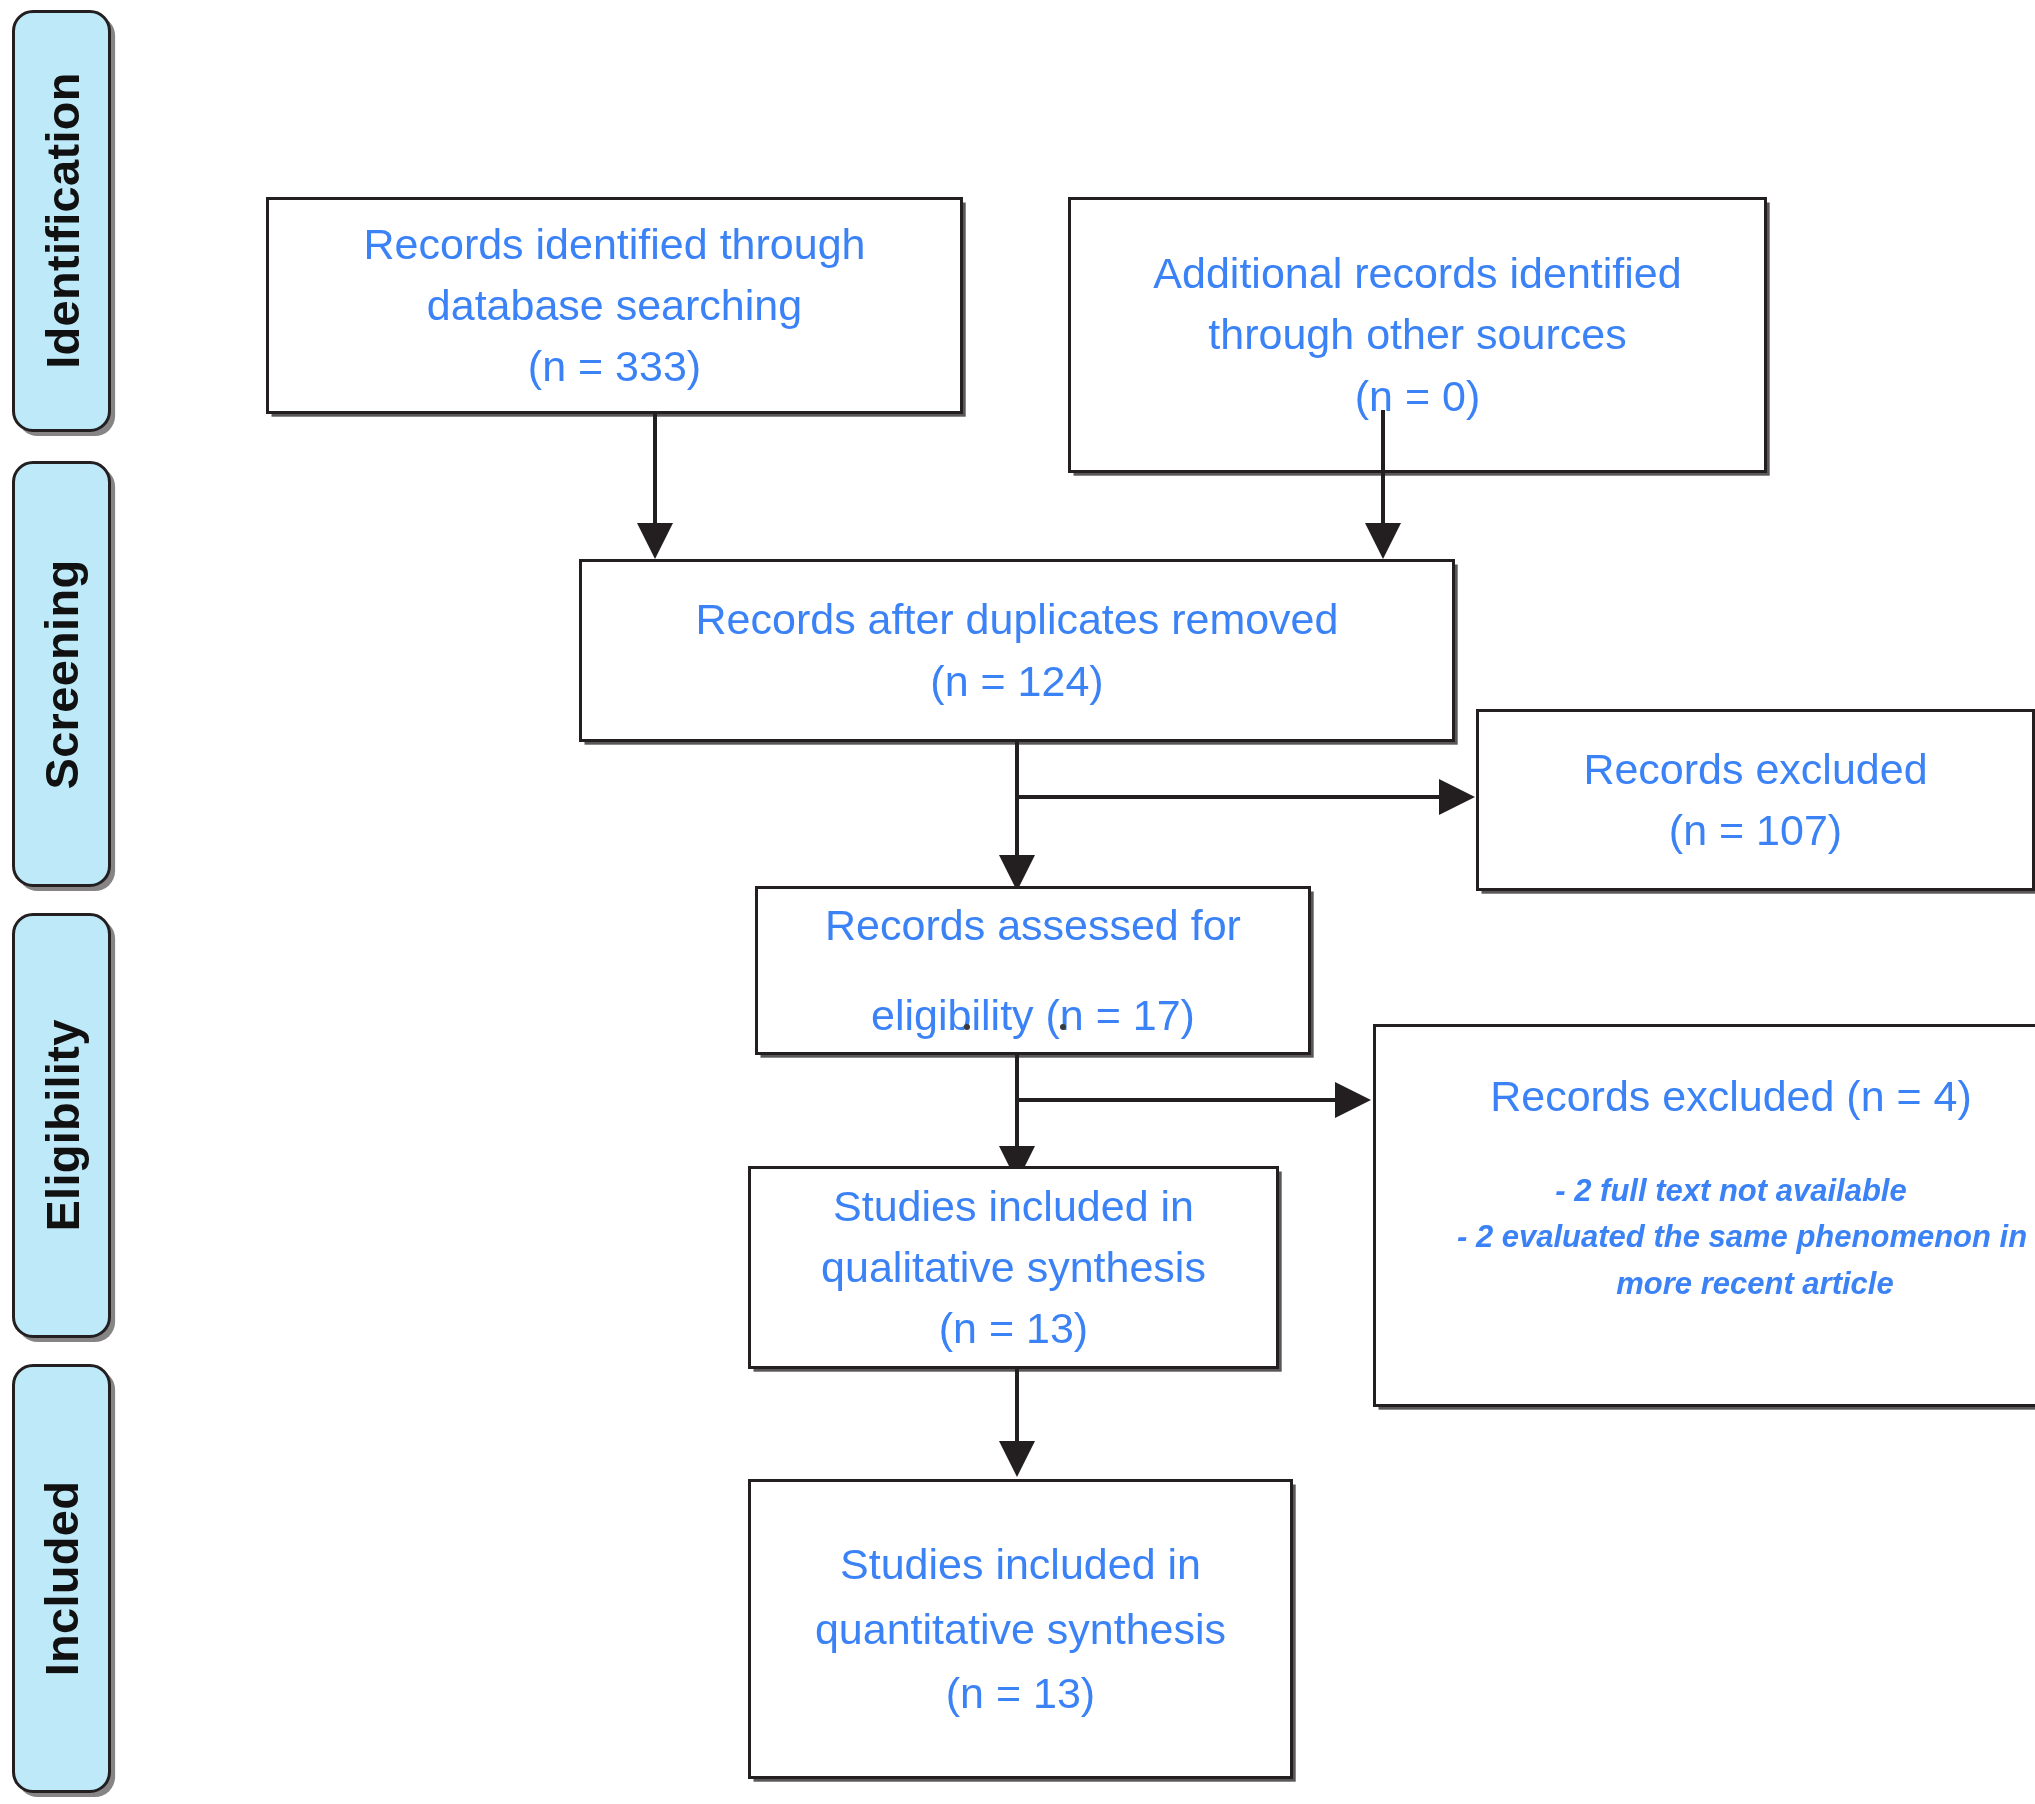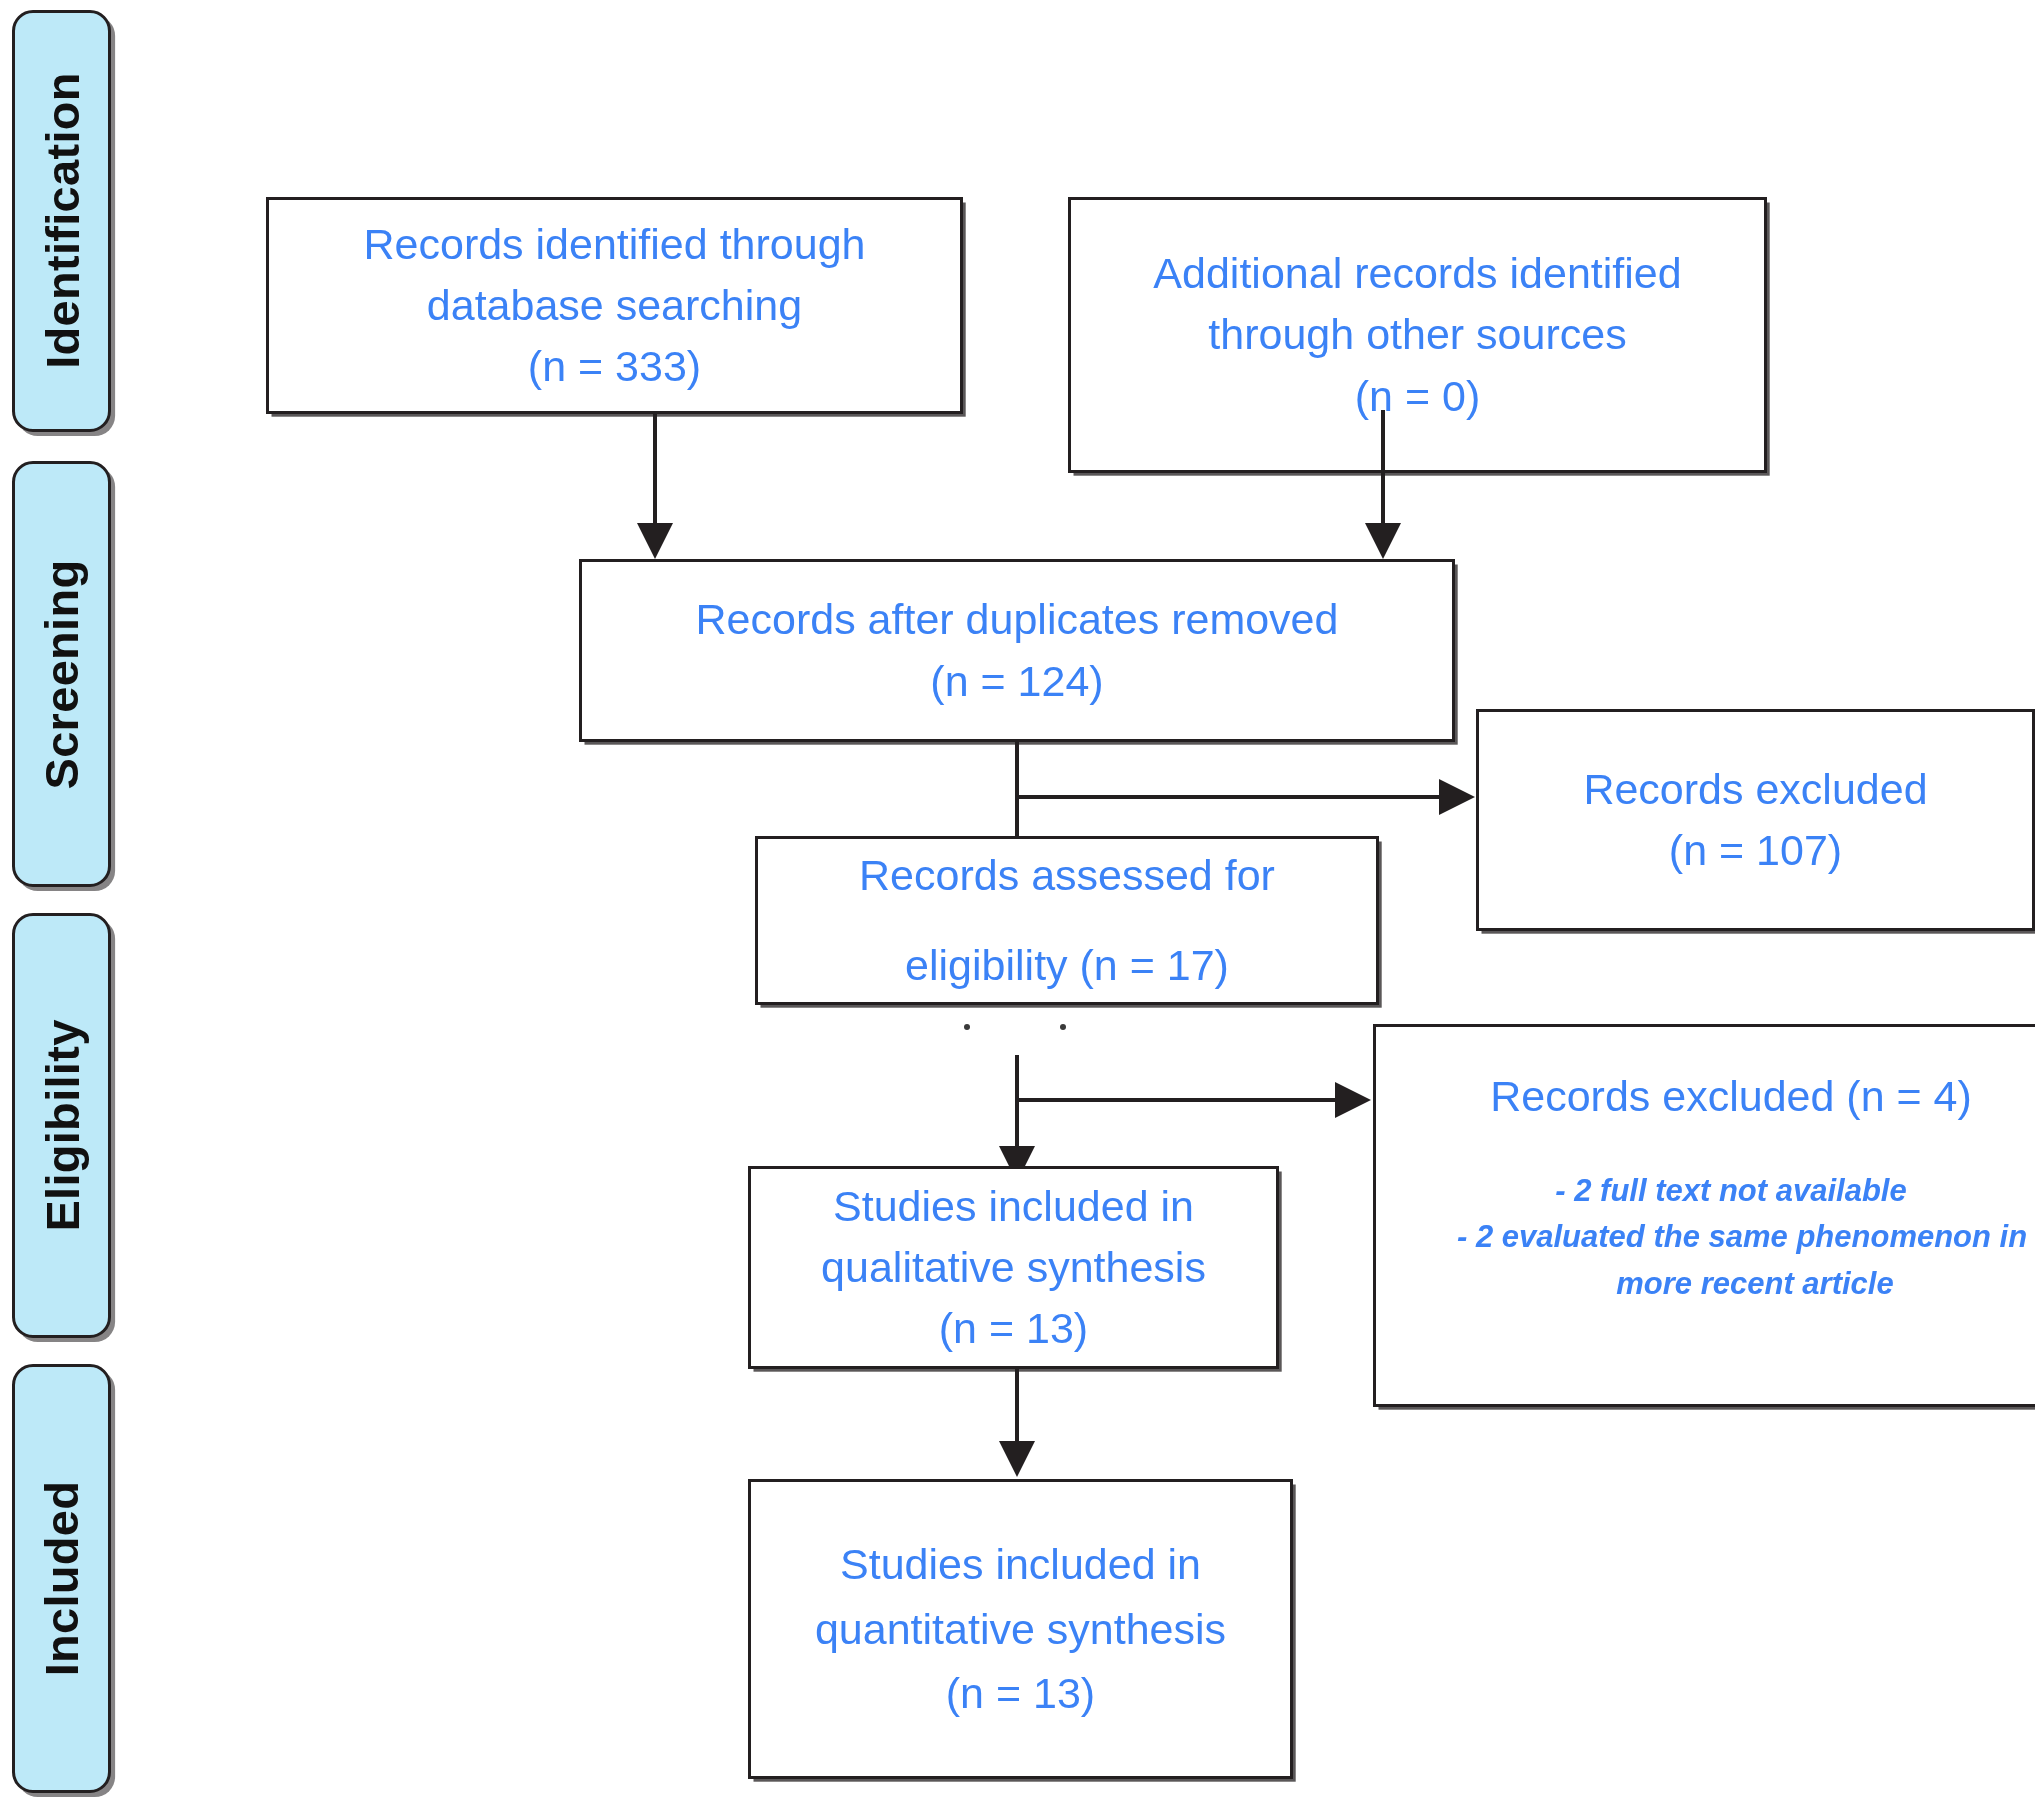--- a/index.html
+++ b/index.html
@@ -150,26 +150,26 @@
     <span class="line">Records after duplicates removed</span>
     <span class="line">(n = 124)</span>
   </div>
 
   <div class="vline" style="left:1015px; top:741px; height:138px;"></div>
   <div class="arrow-down" style="left:999px; top:855px;"></div>
 
   <div class="hline" style="left:1015px; top:795px; width:428px;"></div>
   <div class="arrow-right" style="left:1439px; top:779px;"></div>
 
-  <div class="fbox" style="left:1476px; top:709px; width:559px; height:222px;">
+  <div class="fbox" style="left:1476px; top:709px; width:559px; height:182px;">
     <span class="line">Records excluded</span>
     <span class="line">(n = 107)</span>
   </div>
 
-  <div class="fbox" style="left:755px; top:836px; width:624px; height:169px;gap:29px;">
+  <div class="fbox" style="left:755px; top:886px; width:556px; height:169px;gap:29px;">
     <span class="line">Records assessed for</span>
     <span class="line">eligibility (n = 17)</span>
   </div>
   <div class="dotmark" style="left:964px; top:1024px;"></div>
   <div class="dotmark" style="left:1060px; top:1024px;"></div>
 
   <div class="vline" style="left:1015px; top:1055px; height:121px;"></div>
   <div class="arrow-down" style="left:999px; top:1146px;"></div>
 
   <div class="hline" style="left:1015px; top:1098px; width:324px;"></div>

